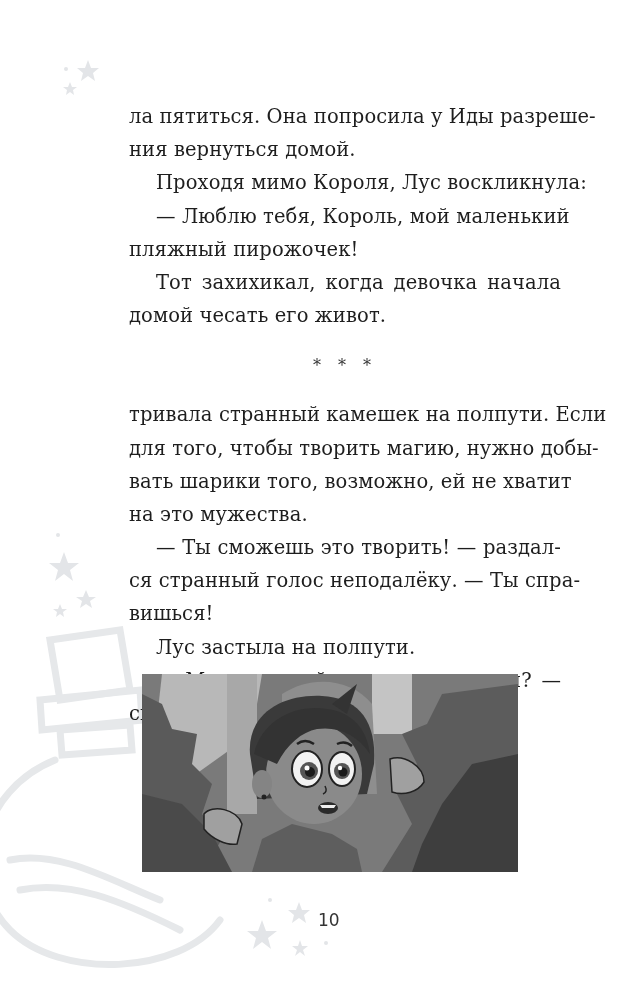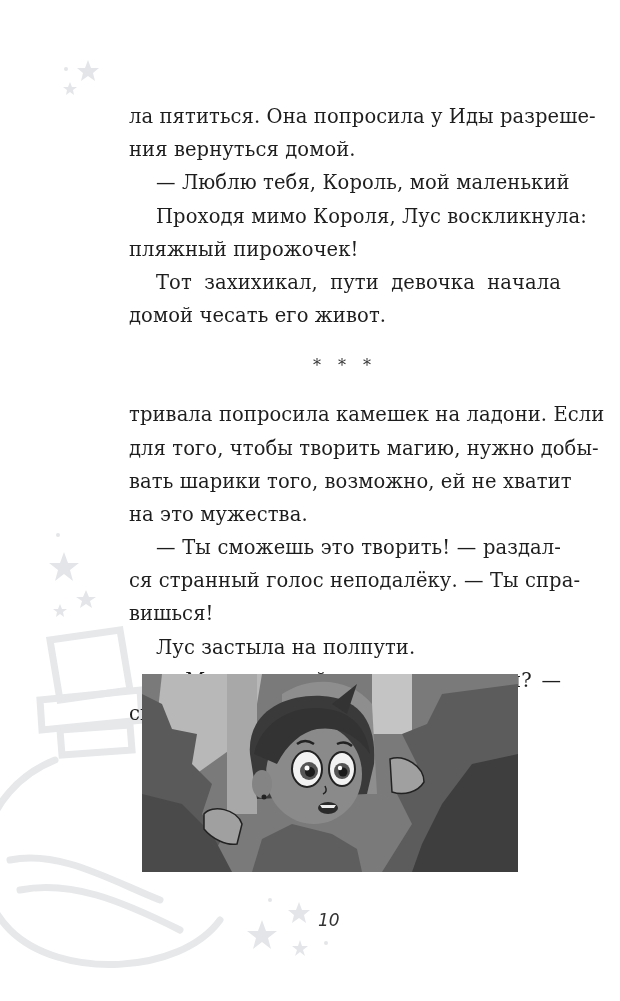--- a/index.html
+++ b/index.html
@@ -19,21 +19,21 @@
   .separator {
     height: 66px; display: flex; align-items: center; justify-content: center;
     font-size: 16px; letter-spacing: 6px; color: #333;
   }
   .illustration {
     position: absolute; left: 142px; top: 674px; width: 376px; height: 198px;
     background: #6b6b6b; overflow: hidden;
   }
   .page-number {
     position: absolute; left: 318px; top: 910px; font-size: 17px;
-    font-family: "DejaVu Sans", "Liberation Sans", sans-serif; color: #333; font-style: italic;
+    font-family: "DejaVu Sans", "Liberation Sans", sans-serif; color: #333;
   }
 </style>
 </head>
 <body>
 
 <svg class="deco" viewBox="0 0 620 1001">
   <g fill="#e3e5e8">
     <polygon points="88,60 91,68 99,68 93,73 95,81 88,76 81,81 83,73 77,68 85,68"></polygon>
     <polygon points="70,82 72,87 77,87 73,90 74,95 70,92 66,95 67,90 63,87 68,87"></polygon>
     <circle cx="66" cy="69" r="2"></circle>
@@ -57,29 +57,29 @@
     <polygon points="299,902 302,910 310,910 304,915 306,923 299,918 292,923 294,915 288,910 296,910"></polygon>
     <polygon points="300,940 302,946 308,946 303,950 305,956 300,952 295,956 297,950 292,946 298,946"></polygon>
     <circle cx="270" cy="900" r="2"></circle>
       <circle cx="326" cy="943" r="2"></circle>
   </g>
 </svg>
 
 <div class="text-block">
   <div class="line justify">ла пятиться. Она попросила у Иды разреше-</div>
   <div class="line">ния вернуться домой.</div>
+  <div class="line justify indent">Проходя мимо Короля, Лус воскликнула:</div>
   <div class="line justify indent">— Люблю тебя, Король, мой маленький</div>
-  <div class="line justify indent">Проходя мимо Короля, Лус воскликнула:</div>
   <div class="line">пляжный пирожочек!</div>
-  <div class="line justify indent">Тот захихикал, пути девочка начала</div>
+  <div class="line justify indent">Тот захихикал, когда девочка начала</div>
   <div class="line">домой чесать его живот.</div>
 
   <div class="separator">* * *</div>
 
-  <div class="line justify">тривала попросила камешек на ладони. Если</div>
+  <div class="line justify">тривала странный камешек на полпути. Если</div>
   <div class="line justify">для того, чтобы творить магию, нужно добы-</div>
   <div class="line justify">вать шарики того, возможно, ей не хватит</div>
   <div class="line">на это мужества.</div>
   <div class="line justify indent">— Ты сможешь это творить! — раздал-</div>
   <div class="line justify">ся странный голос неподалёку. — Ты спра-</div>
   <div class="line">вишься!</div>
   <div class="line indent">Лус застыла на полпути.</div>
   <div class="line justify indent">— Мистический голос поддержки? —</div>
   <div class="line">спросила она.</div>
 </div>

